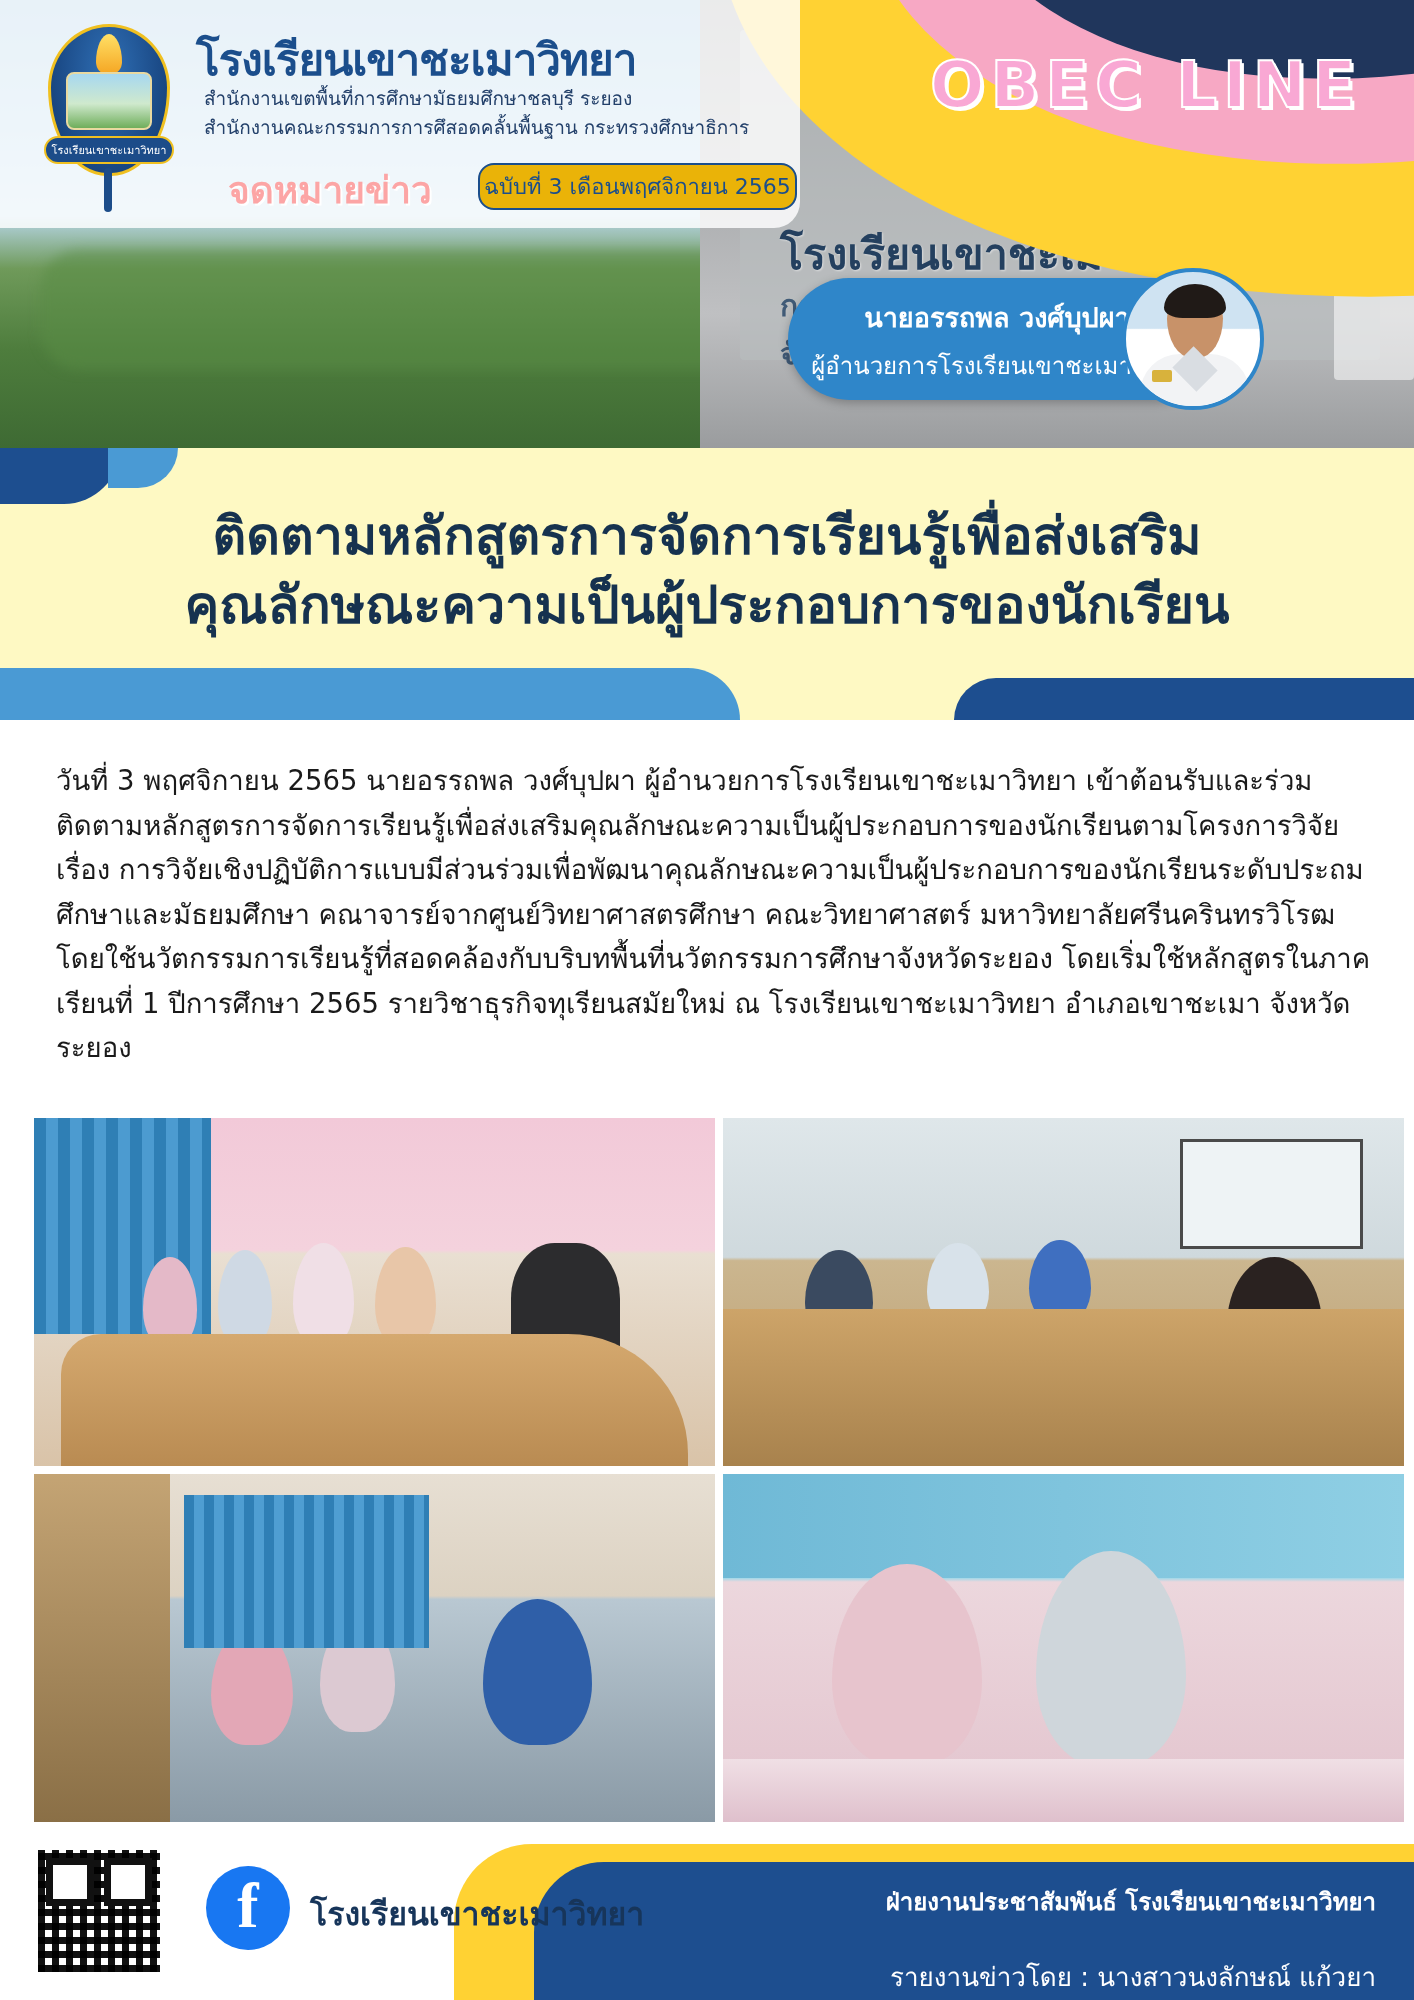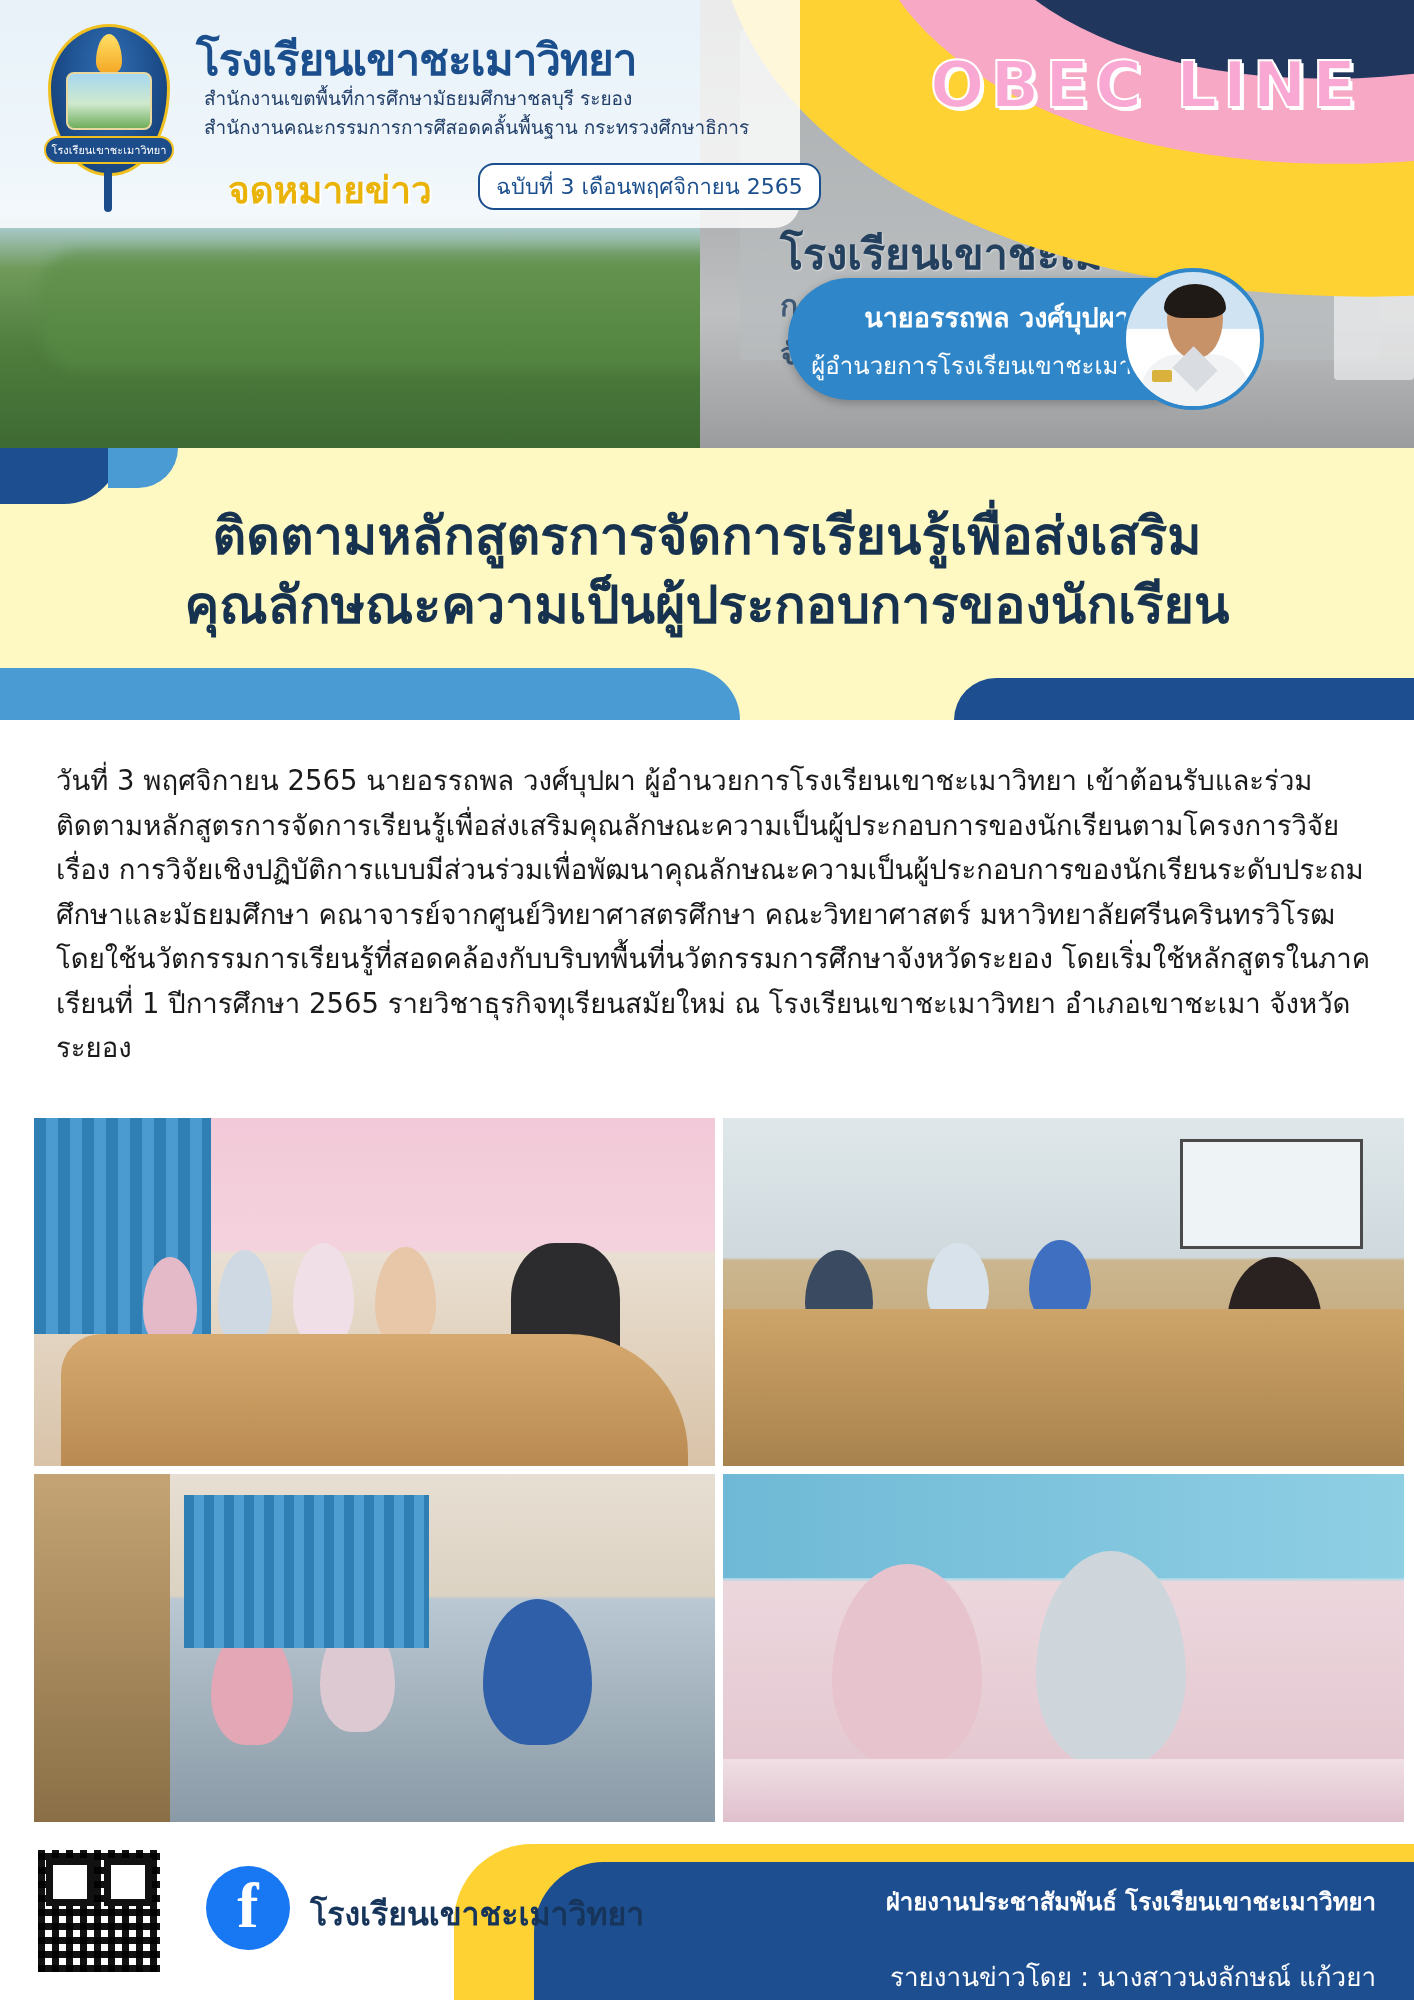--- a/index.html
+++ b/index.html
@@ -218,29 +218,29 @@
     left: 204px; top: 112px;
     font-size: 19px;
     color: #23406a;
     white-space: nowrap;
   }
   .newsletter-label {
     position: absolute;
     left: 228px; top: 160px;
     font-size: 37px;
     font-weight: bold;
-    color: #eab308;
+    color: #fca5a5;
     text-shadow: 2px 2px 0 #ffffff;
     white-space: nowrap;
   }
   .issue-pill {
     position: absolute;
     left: 478px; top: 163px;
-    padding: 4px 16px;
-    background: #ffffff;
+    padding: 4px 4px;
+    background: #eab308;
     border: 2px solid #1b4e8c;
     border-radius: 16px;
     font-size: 22px;
     color: #1b4e8c;
     white-space: nowrap;
   }
 
   
   .director-pill {
     position: absolute;

